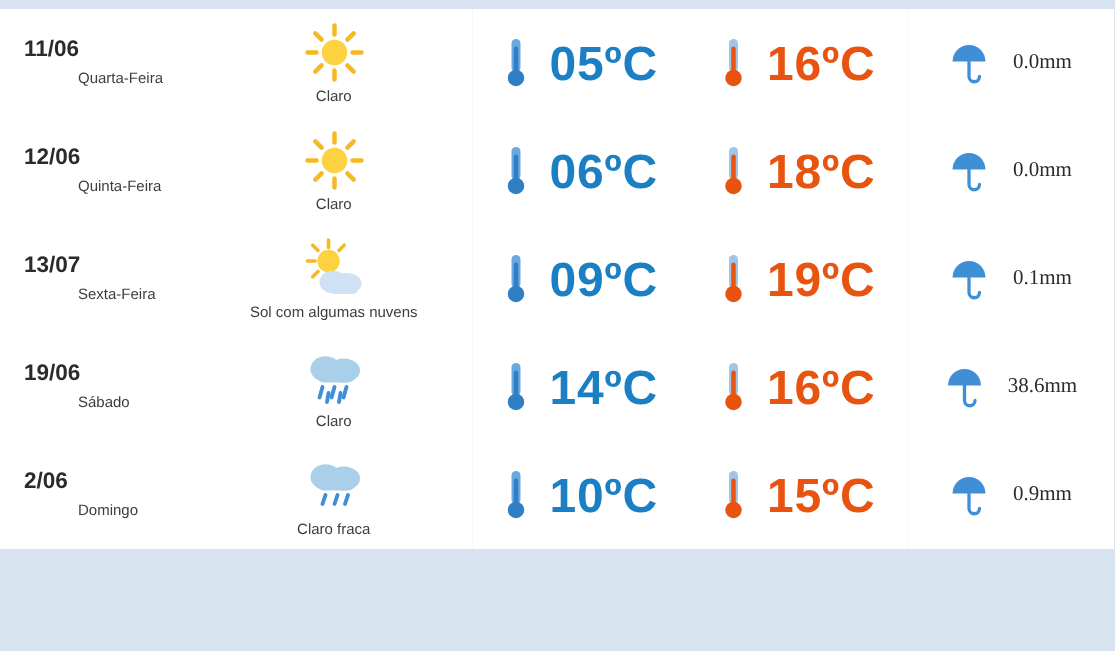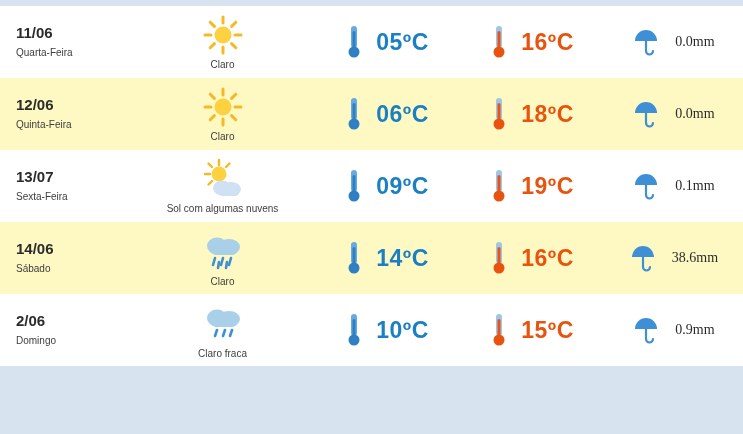--- a/index.html
+++ b/index.html
@@ -17,21 +17,21 @@
   }
   .forecast-table {
     width: 743px;
     border-collapse: collapse;
     table-layout: fixed;
   }
   .row {
     height: 72px;
   }
   .row.odd { background: #ffffff; }
-  .row.even { background: #fef9c3; }
+  .row.even { background: #ffffff; }
   .cell {
     vertical-align: middle;
     text-align: center;
     padding: 0;
   }
   .col-date   { width: 130px; }
   .col-cond   { width: 185px; }
   .col-min    { width: 145px; }
   .col-max    { width: 145px; }
   .col-rain   { width: 138px; font-family: Liberation Serif, serif; }
@@ -44,20 +44,21 @@
     font-size: 15px;
     font-weight: bold;
     color: #2b2b2b;
     line-height: 20px;
   }
   .date-sub {
     font-size: 10px;
     color: #3d3d3d;
     line-height: 16px;
     margin-top: 2px;
+    margin-left: 36px;
   }
 
   .cond-wrap {
     display: flex;
     flex-direction: column;
     align-items: center;
     justify-content: center;
   }
   .cond-label {
     font-size: 10px;
@@ -67,21 +68,21 @@
     white-space: nowrap;
   }
 
   .temp-wrap {
     display: flex;
     align-items: center;
     justify-content: center;
     gap: 14px;
   }
   .temp-val {
-    font-size: 23px;
+    font-size: 32px;
     font-weight: bold;
     letter-spacing: 0.5px;
   }
   .temp-min { color: #1b7fc4; }
   .temp-max { color: #e8540f; }
 
   .rain-wrap {
     display: flex;
     align-items: center;
     justify-content: center;
@@ -303,21 +304,21 @@
               </svg>
             </span>
             <span class="rain-val">0.1mm</span>
           </div>
         </td>
       </tr>
 
       <tr class="row even">
         <td class="cell col-date">
           <div class="date-wrap">
-            <div class="date-main">14/06</div>
+            <div class="date-main">19/06</div>
             <div class="date-sub">Sábado</div>
           </div>
         </td>
         <td class="cell col-cond">
           <div class="cond-wrap">
             <span>
               <svg width="50" height="44" viewBox="0 0 50 44">
                 <g fill="#a9cfe9">
                   <ellipse cx="19" cy="17" rx="10" ry="8.5"></ellipse>
                   <ellipse cx="31" cy="18" rx="11" ry="8"></ellipse>

